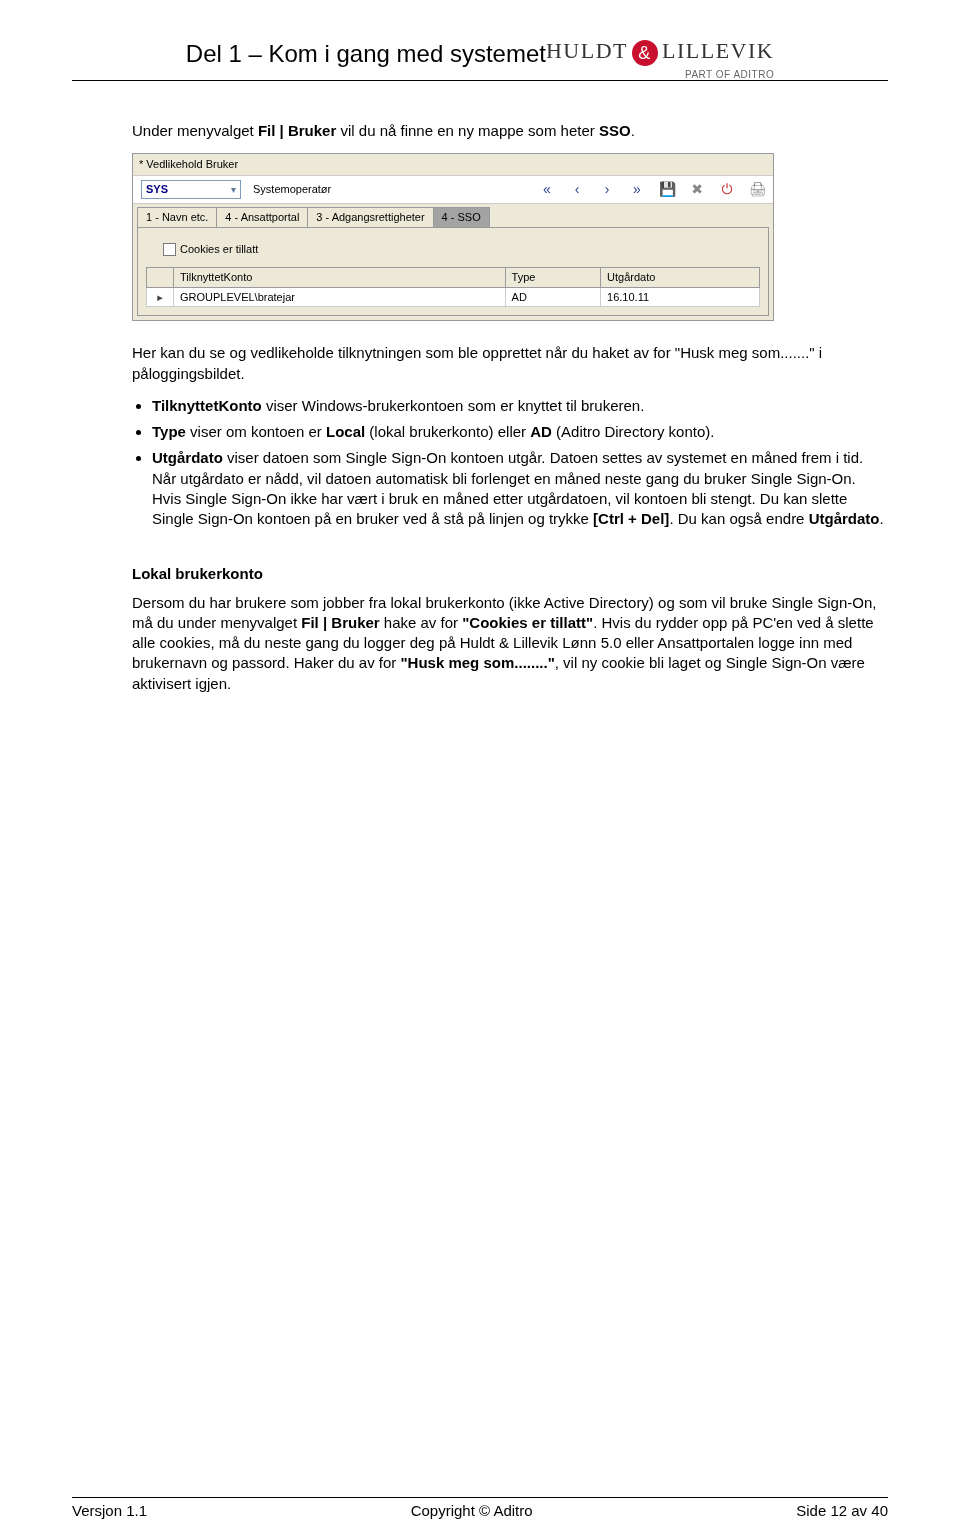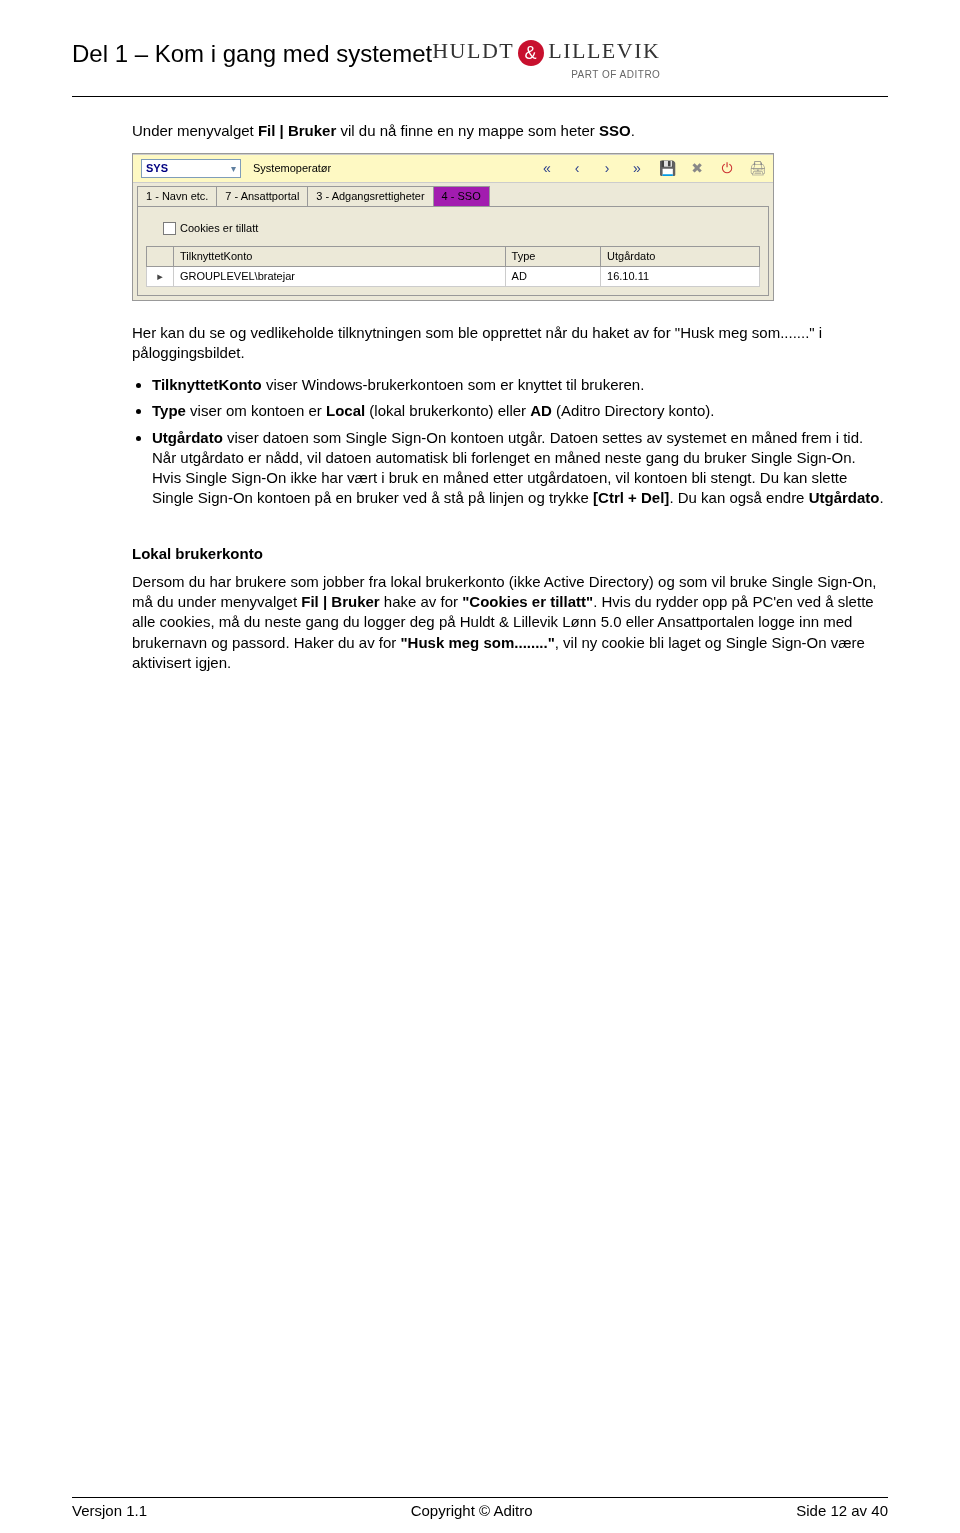--- a/index.html
+++ b/index.html
@@ -10,25 +10,25 @@
     width: 960px;
   }
   .page {
     padding: 40px 72px 40px 72px;
     box-sizing: border-box;
     min-height: 1533px;
     position: relative;
   }
   .header-row {
     display: flex;
-    justify-content: flex-start;
+    justify-content: center;
     align-items: flex-start;
     border-bottom: 1px solid #000;
-    padding-bottom: 16px;
-    margin-bottom: 24px;
+    padding-bottom: 0;
+    margin-bottom: 40px;
   }
   .page-title {
     font-size: 24px;
     font-family: "Trebuchet MS", Verdana, sans-serif;
   }
   .logo {
     text-align: right;
     font-family: Georgia, serif;
     line-height: 1;
   }
@@ -79,21 +79,21 @@
     background: #ece9d8;
     padding: 3px 6px;
     font-size: 11px;
   }
   .toolbar {
     display: flex;
     align-items: center;
     padding: 4px 8px;
     border-top: 1px solid #ccc;
     border-bottom: 1px solid #ccc;
-    background: #fef9c3;
+    background: #ffffff;
   }
   .combo {
     border: 1px solid #7f9db9;
     background: #fff;
     padding: 1px 4px;
     width: 90px;
     display: inline-flex;
     justify-content: space-between;
     align-items: center;
     color: #000080;
@@ -123,21 +123,21 @@
   }
   .tab {
     border: 1px solid #999;
     border-bottom: none;
     padding: 2px 8px;
     font-size: 11px;
     background: #ece9d8;
     margin-right: -1px;
   }
   .tab.active {
-    background: #a21caf;
+    background: #a3a3a3;
     position: relative;
     z-index: 1;
   }
   .tab-panel {
     border: 1px solid #999;
     margin: 0 4px 4px 4px;
     background: #ece9d8;
     padding: 8px;
     border-top: 1px solid #999;
   }
@@ -199,40 +199,41 @@
       <div class="logo-sub">PART OF ADITRO</div>
     </div>
   </div>
 
   <div class="content">
     <p>
       <span>Under menyvalget </span><span class="bold">Fil | Bruker</span><span> vil du nå finne en ny mappe som heter </span><span class="bold">SSO</span><span>.</span>
     </p>
 
     <div class="app">
+      <div class="app-title">* Vedlikehold Bruker</div>
       <div class="toolbar">
         <div class="combo">
           <span>SYS</span>
           <span class="chev">▾</span>
         </div>
         <span class="role-label">Systemoperatør</span>
         <div class="tool-icons">
           <span class="ic navy">«</span>
           <span class="ic navy">‹</span>
           <span class="ic navy">›</span>
           <span class="ic navy">»</span>
           <span class="ic blue">💾</span>
           <span class="ic gray">✖</span>
           <span class="ic red">⏻</span>
           <span class="ic gray">🖨</span>
         </div>
       </div>
       <div class="tabs">
         <div class="tab">1 - Navn etc.</div>
-        <div class="tab">7 - Ansattportal</div>
+        <div class="tab">4 - Ansattportal</div>
         <div class="tab">3 - Adgangsrettigheter</div>
         <div class="tab active">4 - SSO</div>
       </div>
       <div class="tab-panel">
         <div class="chk">
           <span class="chk-box"></span>
           <span>Cookies er tillatt</span>
         </div>
         <table class="grid">
           <tbody>

